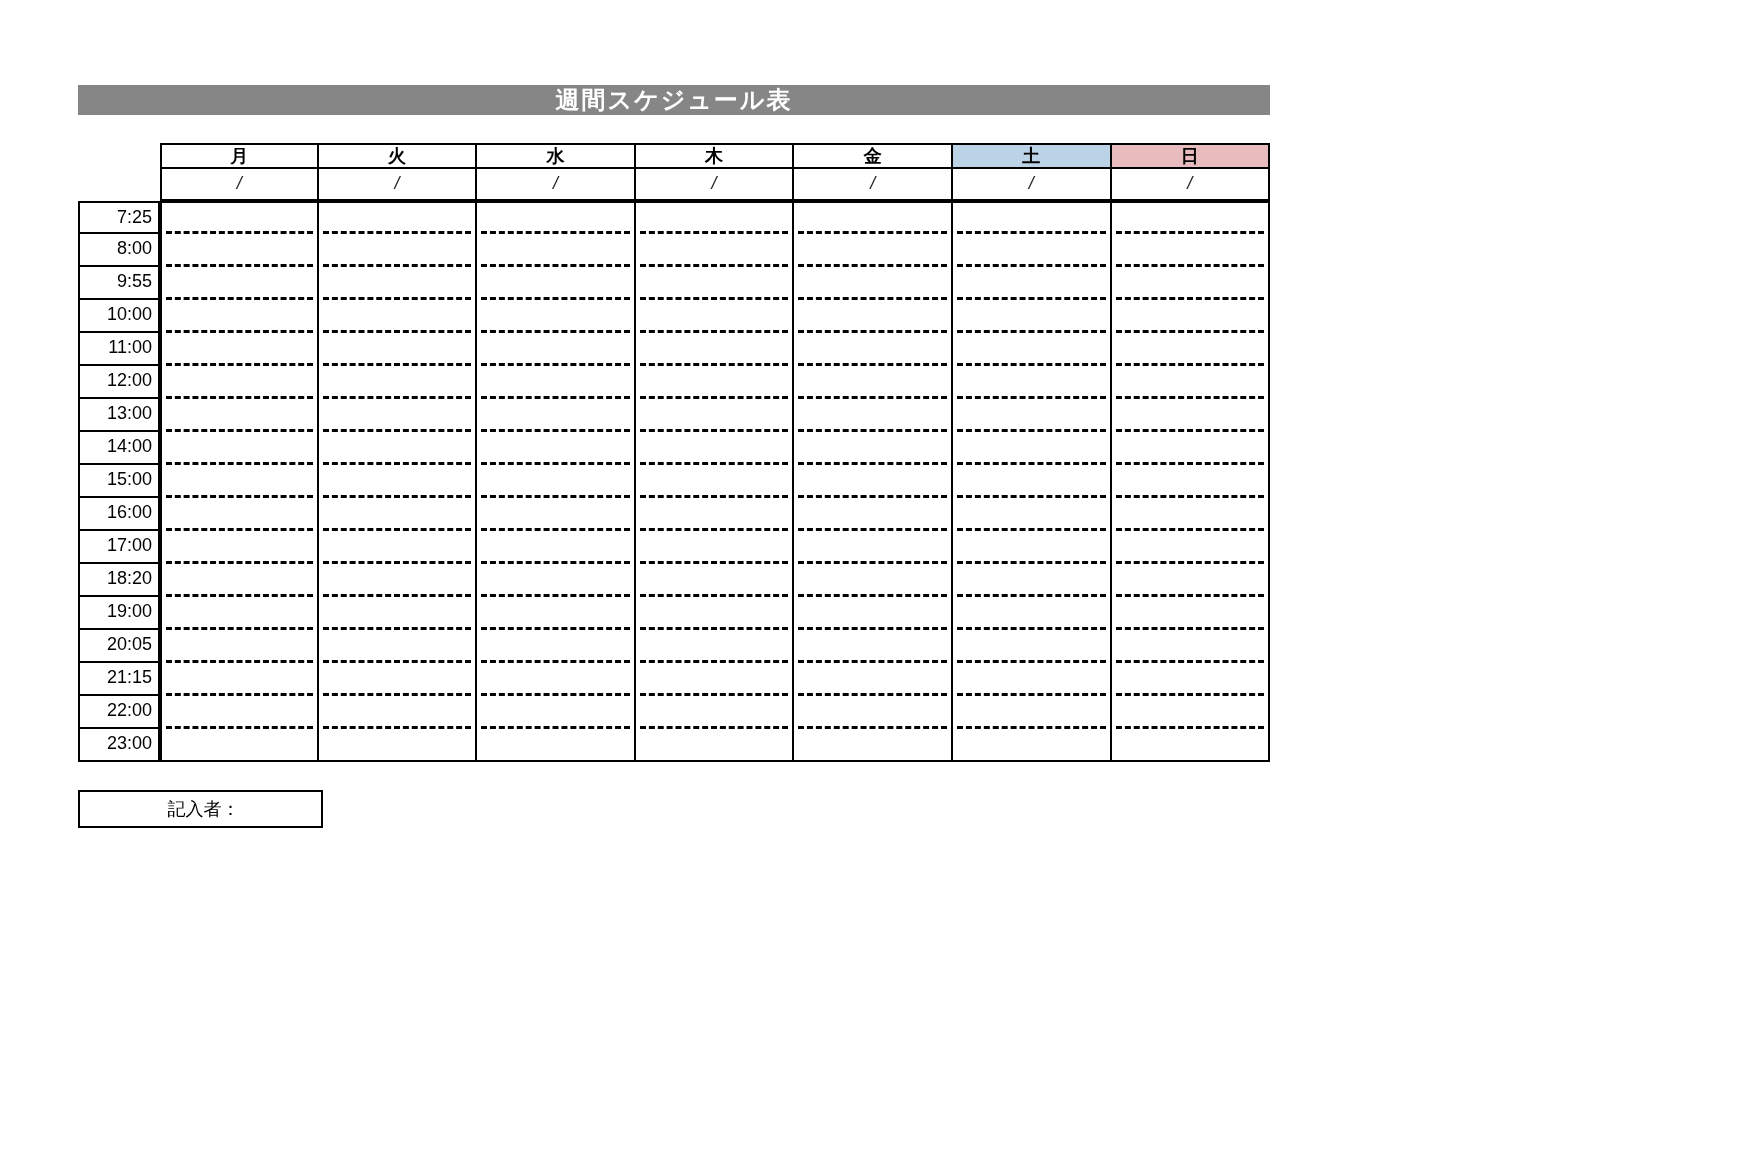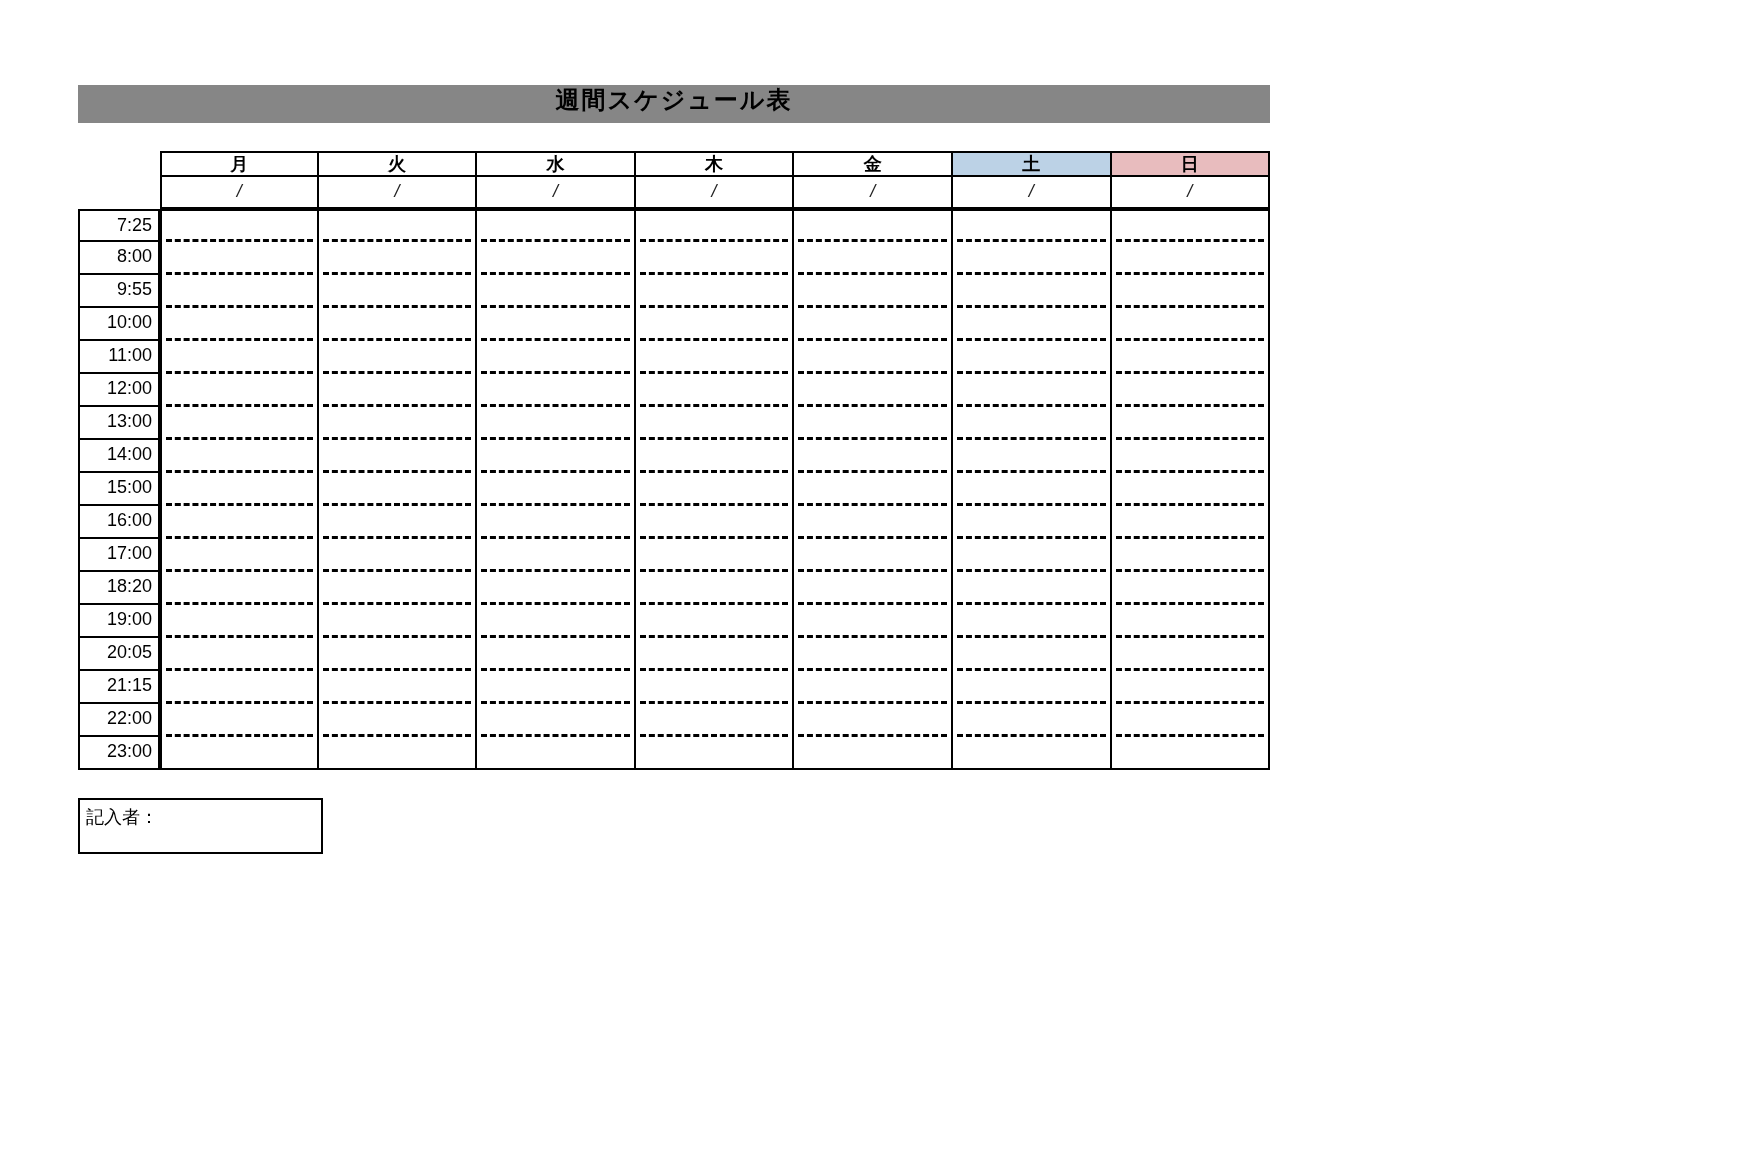--- a/index.html
+++ b/index.html
@@ -13,26 +13,26 @@
   position: relative;
 }
 .sheet {
   position: absolute;
   left: 78px;
   top: 85px;
   width: 1192px;
 }
 .title-bar {
   background: #868686;
-  color: #000000;
+  color: #ffffff;
   font-size: 24px;
   font-weight: bold;
   text-align: center;
   line-height: 30px;
-  height: 38px;
+  height: 30px;
   letter-spacing: 2px;
 }
 .grid {
   margin-top: 28px;
   display: grid;
   grid-template-columns: 82px repeat(7, 158.6px);
 }
 .cell { position: relative; }
 .day-head {
   border: 2px solid #000;
@@ -80,25 +80,26 @@
   position: absolute;
   left: 4px;
   right: 4px;
   bottom: 0;
   height: 0;
   border-bottom: 3px dashed #000;
 }
 .author-box {
   margin-top: 28px;
   width: 245px;
-  height: 56px;
+  height: 38px;
   border: 2px solid #000;
   padding-left: 6px;
   line-height: 34px;
   font-size: 18px;
+  text-align: center;
 }
 .corner-blank { }
 </style>
 </head>
 <body>
 
 <div class="sheet">
   <div class="title-bar">週間スケジュール表</div>
 
   <div class="grid">

